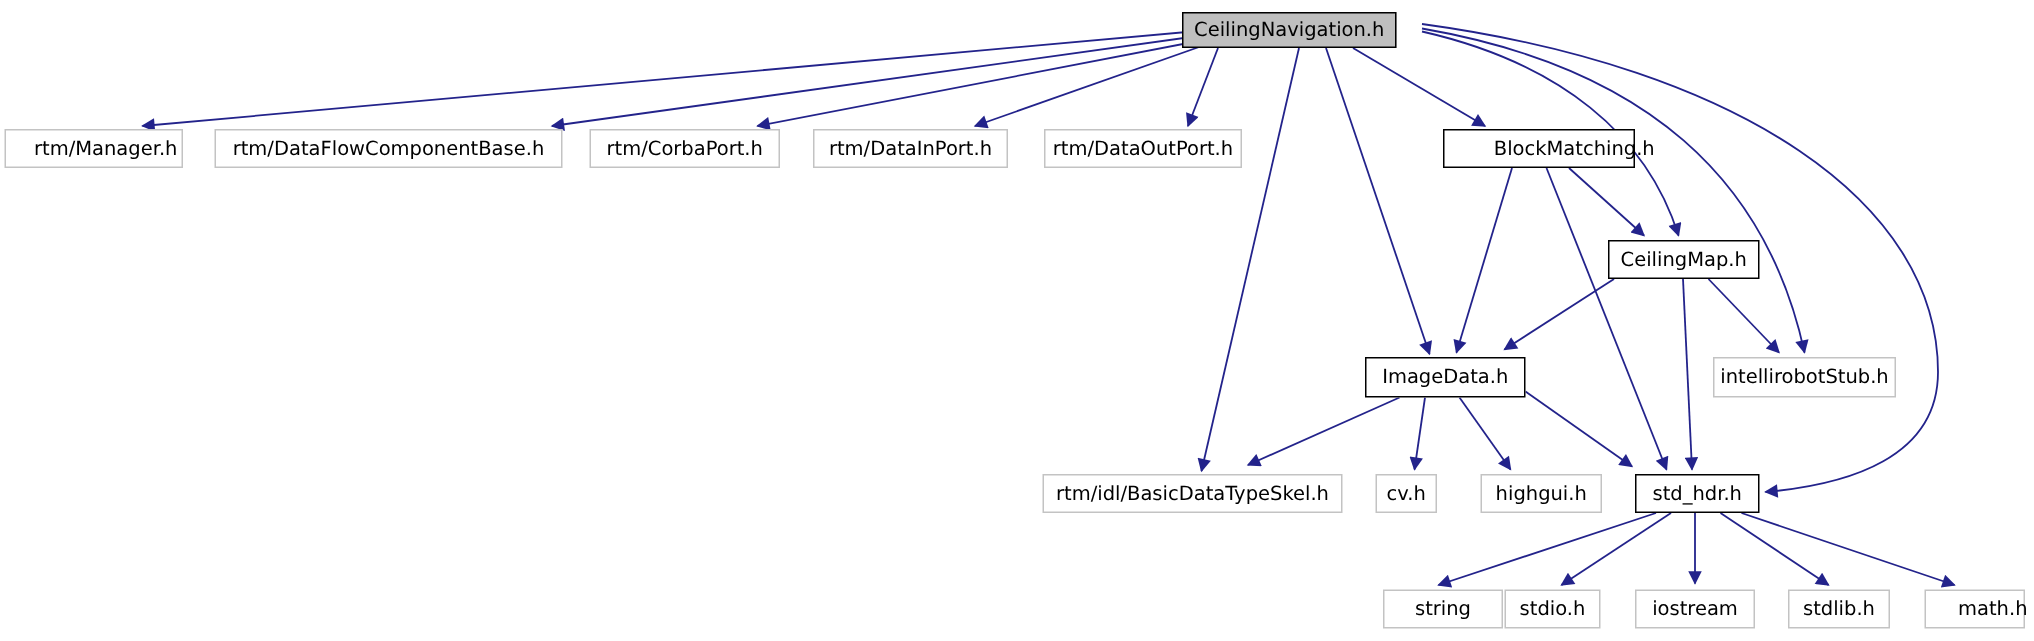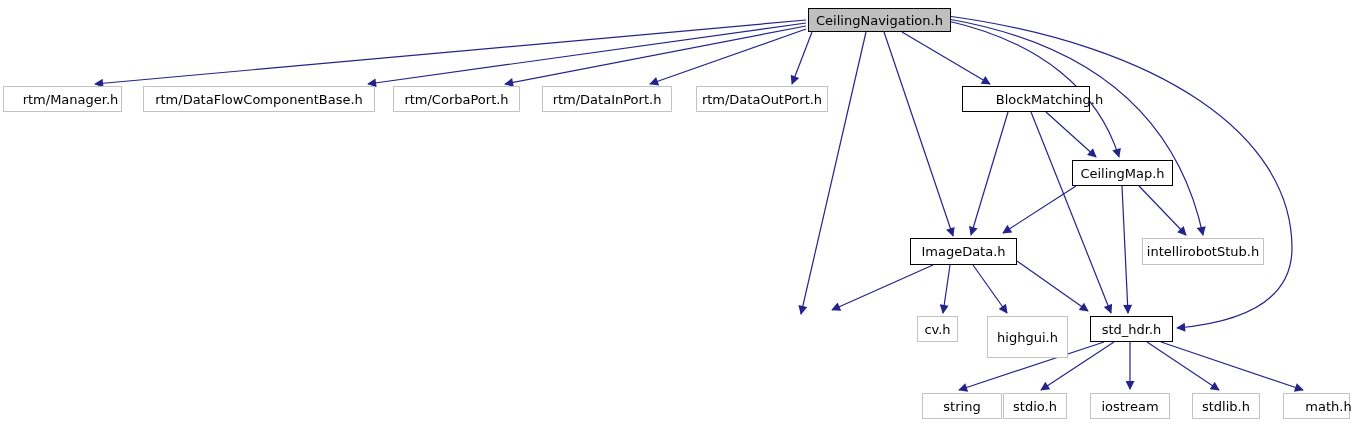--- a/index.html
+++ b/index.html
@@ -16,33 +16,33 @@
   .edges path.e{fill:none;stroke:var(--edge);stroke-width:1.2;}
   .arrowhead{fill:var(--edge);}
   .node{
     position:absolute; background:#fff; border:1px solid var(--leafBorder);
     display:flex; align-items:center; justify-content:center;
     font-size:13px; color:var(--text); white-space:nowrap; z-index:2;
   }
   .node.linked{border:1.6px solid var(--linkedBorder);}
   .node.root{background:var(--rootFill); border:1.6px solid var(--linkedBorder);}
   
-  #n-root{left:808px;top:8px;width:143px;height:24px;}
+  #n-root{left:788px;top:8px;width:143px;height:24px;}
   #n-manager{left:3px;top:86px;width:119px;height:26px;padding-left:16px;}
   #n-dfcb{left:143px;top:86px;width:232px;height:26px;text-align:center;}
   #n-corbaport{left:393px;top:86px;width:127px;height:26px;}
   #n-datainport{left:542px;top:86px;width:130px;height:26px;}
   #n-dataoutport{left:696px;top:86px;width:132px;height:26px;}
   #n-blockmatching{left:962px;top:86px;width:128px;height:26px;padding-left:47px;}
   #n-ceilingmap{left:1072px;top:160px;width:101px;height:26px;}
   #n-imagedata{left:910px;top:238px;width:107px;height:27px;}
   #n-intellirobotstub{left:1142px;top:238px;width:122px;height:27px;}
   #n-basicdatatypeskel{left:695px;top:316px;width:200px;height:26px;}
   #n-cv{left:917px;top:316px;width:41px;height:26px;}
-  #n-highgui{left:987px;top:316px;width:81px;height:42px;}
+  #n-highgui{left:987px;top:316px;width:81px;height:26px;}
   #n-stdhdr{left:1090px;top:316px;width:83px;height:26px;}
   #n-string{left:922px;top:393px;width:80px;height:26px;}
   #n-stdio{left:1003px;top:393px;width:64px;height:26px;}
   #n-iostream{left:1090px;top:393px;width:80px;height:26px;}
   #n-stdlib{left:1192px;top:393px;width:68px;height:26px;}
   #n-math{left:1283px;top:393px;width:67px;height:26px;padding-left:24px;}
 </style>
 </head>
 <body>
 
@@ -89,20 +89,21 @@
   <div class="node" id="n-datainport">rtm/DataInPort.h</div>
   <div class="node" id="n-corbaport">rtm/CorbaPort.h</div>
   <div class="node" id="n-dataoutport">rtm/DataOutPort.h</div>
   <div class="node linked" id="n-blockmatching">BlockMatching.h</div>
 
   <div class="node linked" id="n-ceilingmap">CeilingMap.h</div>
 
   <div class="node linked" id="n-imagedata">ImageData.h</div>
   <div class="node" id="n-intellirobotstub">intellirobotStub.h</div>
 
+  <div class="node" id="n-basicdatatypeskel">rtm/idl/BasicDataTypeSkel.h</div>
   <div class="node" id="n-cv">cv.h</div>
   <div class="node" id="n-highgui">highgui.h</div>
   <div class="node linked" id="n-stdhdr">std_hdr.h</div>
 
   <div class="node" id="n-string">string</div>
   <div class="node" id="n-stdio">stdio.h</div>
   <div class="node" id="n-iostream">iostream</div>
   <div class="node" id="n-stdlib">stdlib.h</div>
   <div class="node" id="n-math">math.h</div>
 

